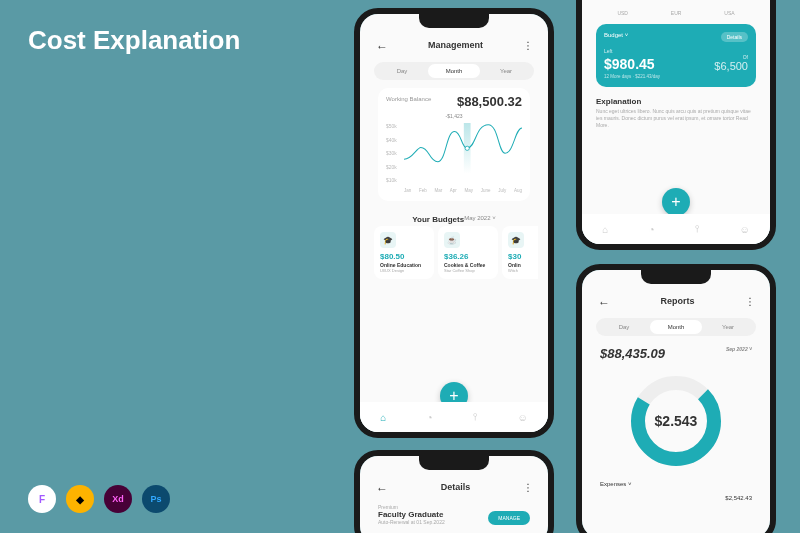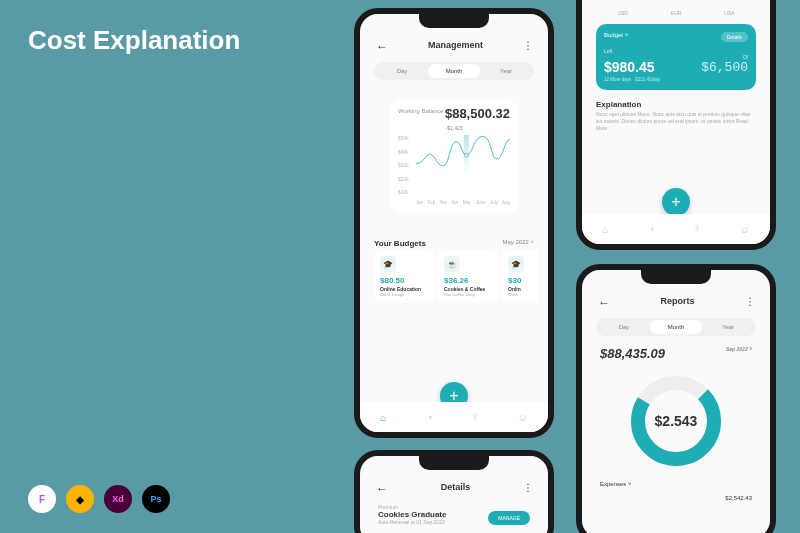--- a/index.html
+++ b/index.html
@@ -3,54 +3,54 @@
 <meta charset="utf-8">
 <style>
 * { margin: 0; padding: 0; box-sizing: border-box; font-family: -apple-system, BlinkMacSystemFont, 'Segoe UI', sans-serif; }
 body { background: #5a9aa5; width: 800px; height: 533px; overflow: hidden; position: relative; }
 .title { position: absolute; top: 24px; left: 28px; color: #fff; font-size: 26px; font-weight: 600; line-height: 1.3; }
 .tools { position: absolute; bottom: 20px; left: 28px; display: flex; gap: 10px; }
 .tool-icon { width: 28px; height: 28px; border-radius: 50%; background: #fff; display: flex; align-items: center; justify-content: center; font-size: 10px; font-weight: bold; }
 .tool-icon.figma { color: #a259ff; }
 .tool-icon.sketch { background: #fdb300; }
 .tool-icon.xd { background: #470137; color: #ff61f6; font-size: 9px; }
-.tool-icon.ps { background: #000000; color: #31a8ff; font-size: 9px; }
+.tool-icon.ps { background: #0c4a6e; color: #31a8ff; font-size: 9px; }
 
 .phone { position: absolute; background: #fff; border-radius: 24px; border: 6px solid #1a1a1a; overflow: hidden; }
 .phone-1 { top: 8px; left: 354px; width: 200px; height: 430px; }
 .phone-2 { top: -30px; left: 576px; width: 200px; height: 280px; }
 .phone-3 { top: 264px; left: 576px; width: 200px; height: 280px; }
 .phone-4 { top: 450px; left: 354px; width: 200px; height: 100px; }
 
 .notch { position: absolute; top: 0; left: 50%; transform: translateX(-50%); width: 70px; height: 14px; background: #1a1a1a; border-radius: 0 0 10px 10px; }
 
 .screen { padding: 20px 10px 10px; height: 100%; background: #fafafa; font-size: 7px; color: #333; }
 
 .header { display: flex; align-items: center; justify-content: space-between; padding: 4px 6px; }
 .header-title { font-weight: 600; font-size: 9px; }
 .back-arr { font-size: 12px; }
 .dots { font-size: 10px; letter-spacing: -1px; }
 
 .tabs { display: flex; background: #f0f0f0; border-radius: 10px; padding: 2px; margin: 6px 4px; }
 .tab { flex: 1; text-align: center; padding: 4px; font-size: 6px; color: #888; border-radius: 8px; }
 .tab.active { background: #fff; color: #333; }
 
-.card { background: #fff; border-radius: 10px; padding: 8px; margin: 20px; }
+.card { background: #fff; border-radius: 10px; padding: 8px; margin: 8px; }
 .wb-label { font-size: 6px; color: #999; }
 .wb-amount { font-size: 13px; font-weight: 600; text-align: right; margin-top: -8px; }
 .delta { font-size: 5px; color: #888; text-align: center; margin-top: 4px; }
 
 .chart-area { position: relative; height: 70px; margin-top: 4px; }
 .y-axis { position: absolute; left: 0; top: 0; bottom: 10px; display: flex; flex-direction: column; justify-content: space-between; }
 .y-tick { font-size: 5px; color: #bbb; }
 .x-axis { position: absolute; left: 18px; right: 0; bottom: 0; display: flex; justify-content: space-between; }
 .x-tick { font-size: 4.5px; color: #bbb; }
 .chart-svg { position: absolute; left: 18px; right: 0; top: 0; bottom: 10px; }
 
-.section-hdr { display: flex; justify-content: space-between; padding: 6px 4px 2px; font-size: 8px; font-weight: 600; }
+.section-hdr { display: flex; justify-content: center; padding: 6px 4px 2px; font-size: 8px; font-weight: 600; }
 .section-sub { font-size: 6px; color: #888; font-weight: 400; }
 
 .budget-row { display: flex; gap: 4px; padding: 0 4px; overflow: hidden; }
 .budget-card { background: #fff; border-radius: 8px; padding: 6px; width: 60px; flex-shrink: 0; }
 .budget-icon { width: 16px; height: 16px; background: #e8f5f5; border-radius: 4px; margin-bottom: 4px; display: flex; align-items: center; justify-content: center; color: #1eacb5; font-size: 8px; }
 .budget-amt { font-size: 8px; font-weight: 600; color: #1eacb5; }
 .budget-name { font-size: 5px; font-weight: 600; margin-top: 1px; }
 .budget-sub { font-size: 4px; color: #aaa; }
 
 .fab { position: absolute; bottom: 22px; left: 50%; transform: translateX(-50%); width: 28px; height: 28px; background: #1eacb5; border-radius: 50%; color: #fff; display: flex; align-items: center; justify-content: center; font-size: 16px; box-shadow: 0 2px 6px rgba(0,0,0,0.2); }
@@ -59,21 +59,21 @@
 .nav-item { font-size: 10px; color: #ccc; }
 .nav-item.active { color: #1eacb5; }
 
 .teal-card { background: #1eacb5; color: #fff; border-radius: 10px; padding: 8px; margin: 4px; }
 .teal-hdr { display: flex; justify-content: space-between; font-size: 6px; margin-bottom: 6px; }
 .pill { background: rgba(255,255,255,0.25); padding: 2px 6px; border-radius: 8px; font-size: 5px; }
 .teal-label { font-size: 5px; opacity: 0.8; }
 .teal-row { display: flex; justify-content: space-between; align-items: flex-end; gap: 12px; }
 .teal-amt { font-size: 14px; font-weight: 600; }
 .teal-of { font-size: 5px; opacity: 0.8; text-align: right; }
-.teal-of-amt { font-size: 13px; font-family: Liberation Mono, monospace; }
+.teal-of-amt { font-size: 11px; }
 .teal-foot { font-size: 4.5px; opacity: 0.7; margin-top: 2px; }
 
 .exp-title { font-size: 8px; font-weight: 600; padding: 6px 4px 2px; }
 .exp-text { font-size: 5px; color: #aaa; padding: 0 4px; line-height: 1.4; }
 
 .reports-amt { font-size: 13px; font-weight: 600; padding: 4px 8px; font-style: italic; }
 .reports-sub { font-size: 5px; color: #888; float: right; }
 
 .donut-wrap { display: flex; justify-content: center; padding: 6px; position: relative; }
 .donut-val { position: absolute; top: 50%; left: 50%; transform: translate(-50%, -50%); font-size: 14px; font-weight: 600; }
@@ -249,18 +249,18 @@
 <div class="phone phone-4">
   <div class="notch"></div>
   <div class="screen">
     <div class="header">
       <span class="back-arr">←</span>
       <span class="header-title">Details</span>
       <span class="dots">⋮</span>
     </div>
     <div class="details-p">
       <div class="details-sm">Premium</div>
-      <div class="details-name">Cookies Graduate</div>
+      <div class="details-name">Faculty Graduate</div>
       <div class="details-sm">Auto-Renewal at 01 Sep.2022</div>
       <div class="details-btn">MANAGE</div>
     </div>
   </div>
 </div>
 
 </body></html>

